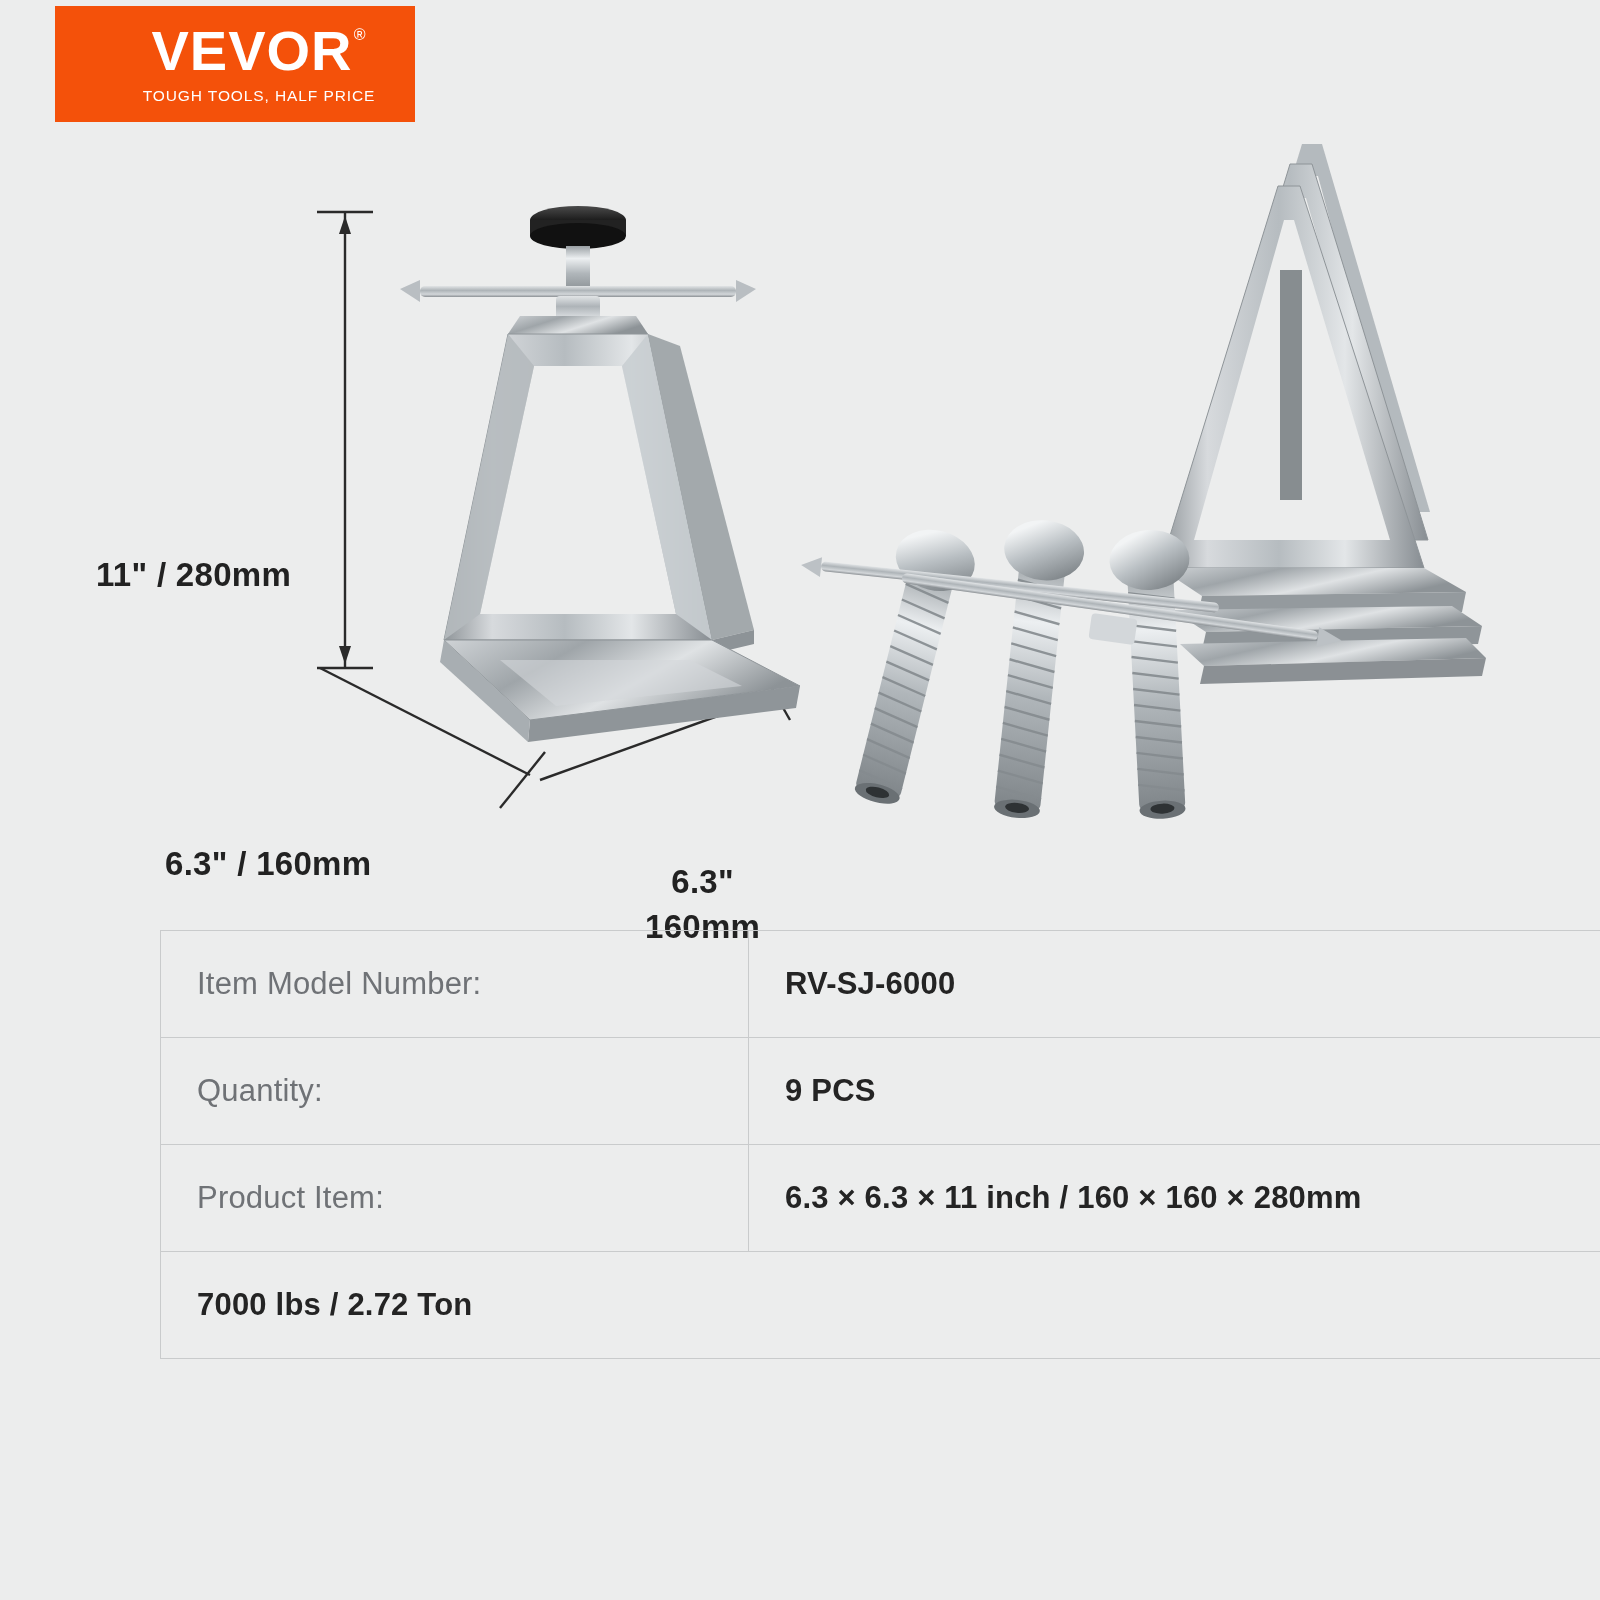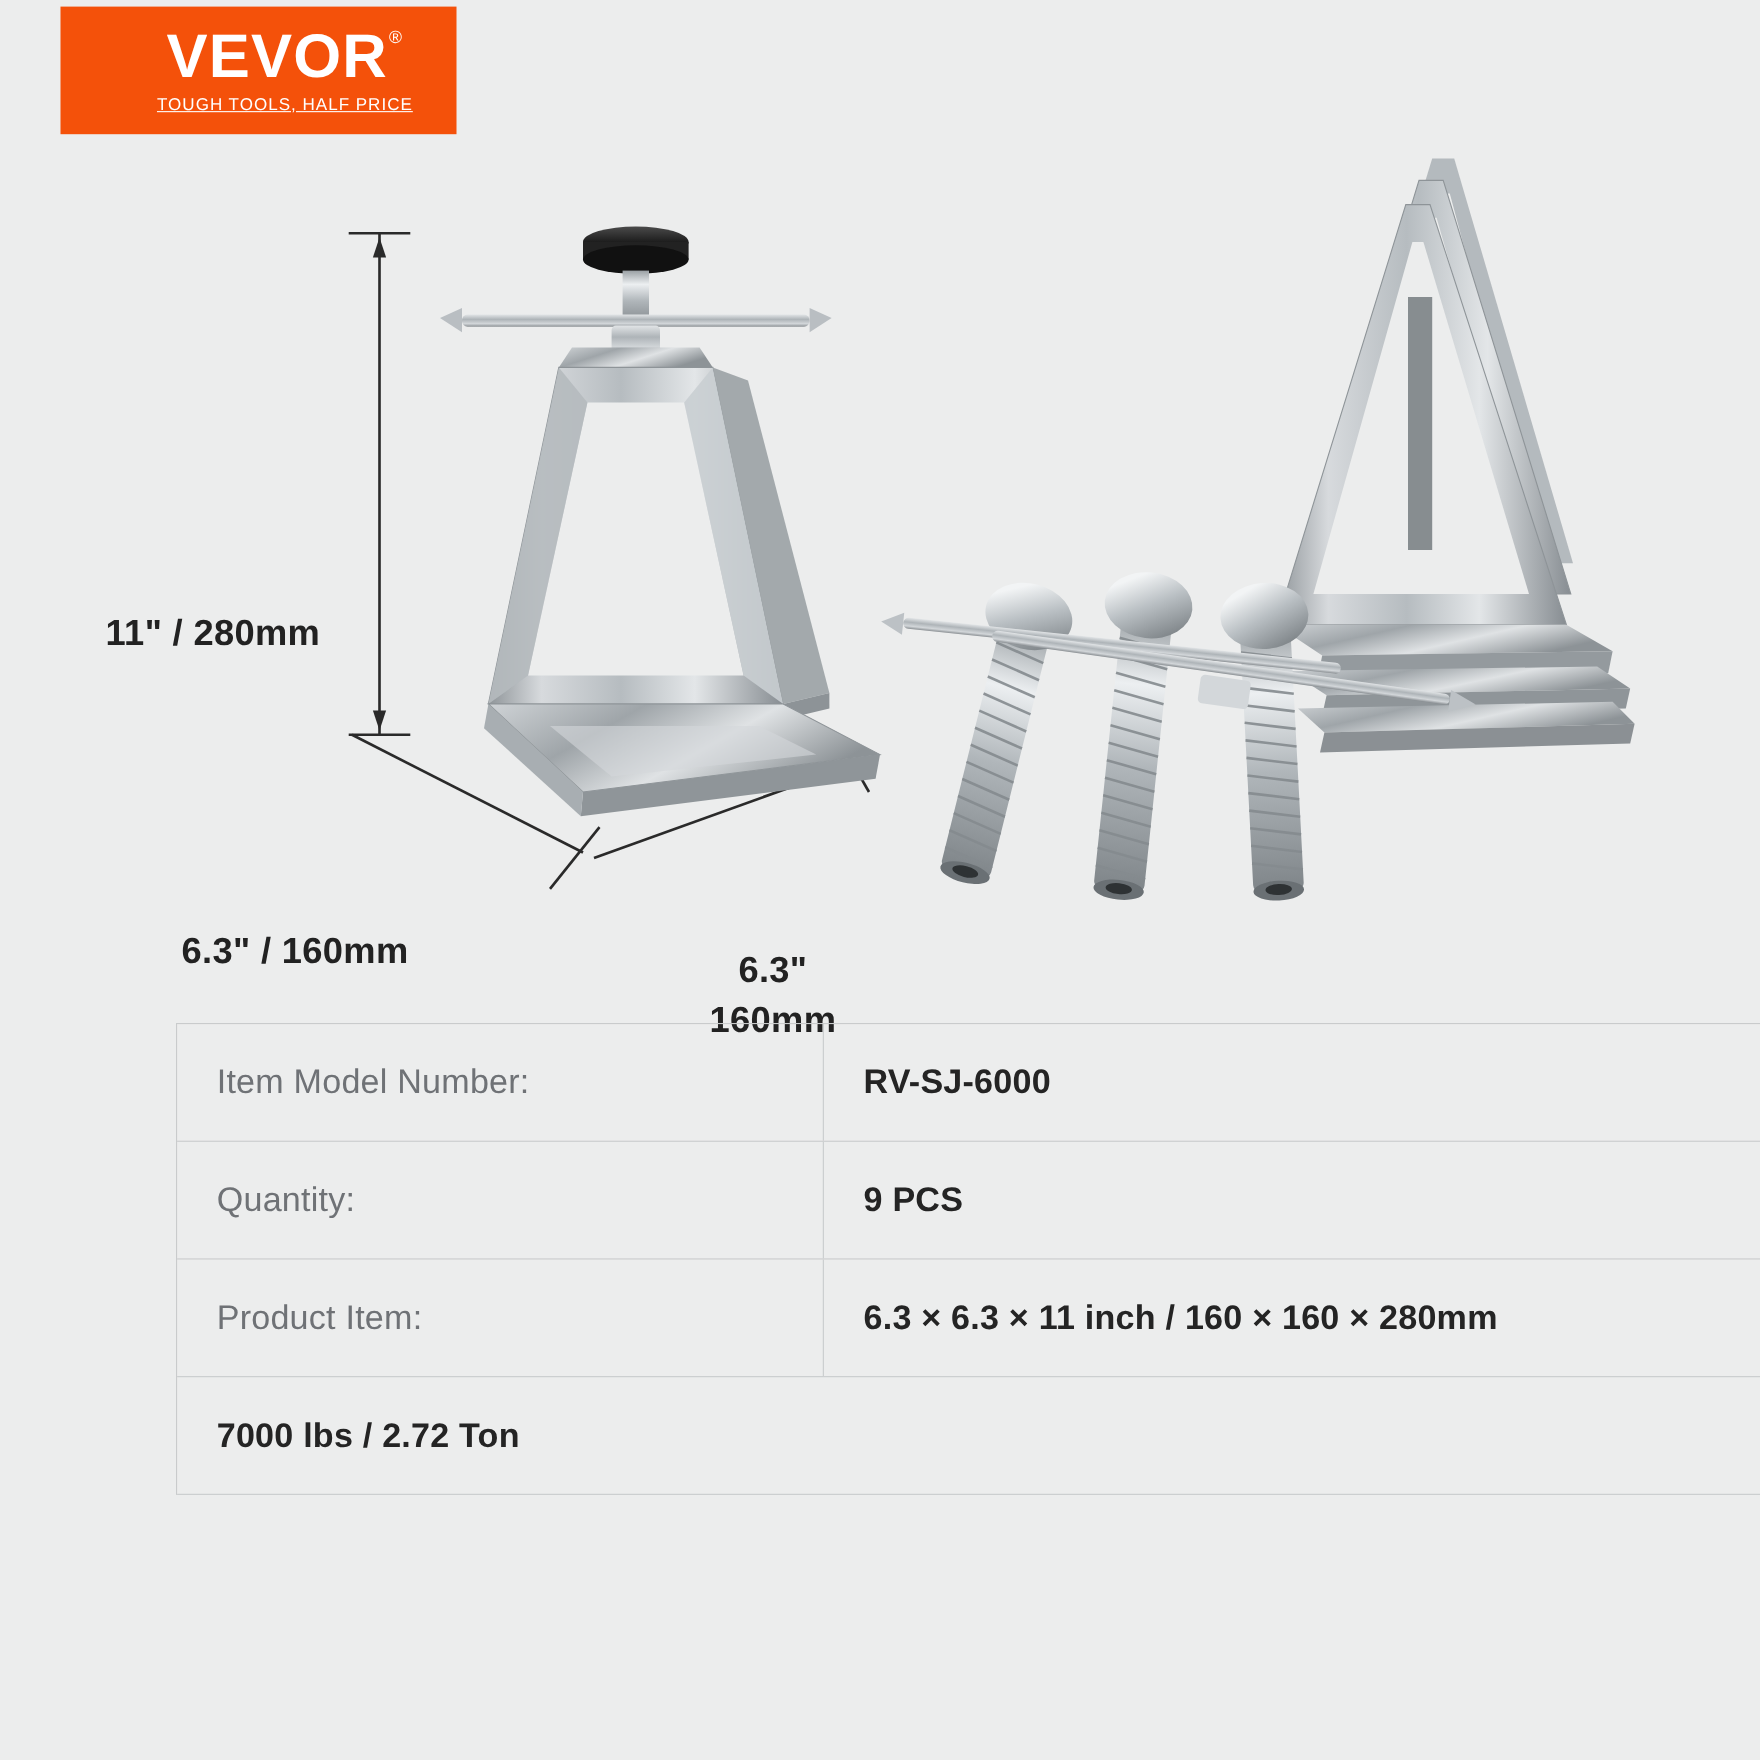--- a/index.html
+++ b/index.html
@@ -44,21 +44,20 @@
     top: 4px;
     font-size: 16px;
     font-weight: normal;
   }
   .logo-tag {
     color: #ffffff;
     font-size: 15.5px;
     letter-spacing: 0.9px;
     margin-top: 8px;
     font-weight: normal;
-    text-decoration: underline;
   }
 
   
   .hero {
     position: absolute;
     left: 0;
     top: 120px;
     width: 1600px;
     height: 780px;
   }

